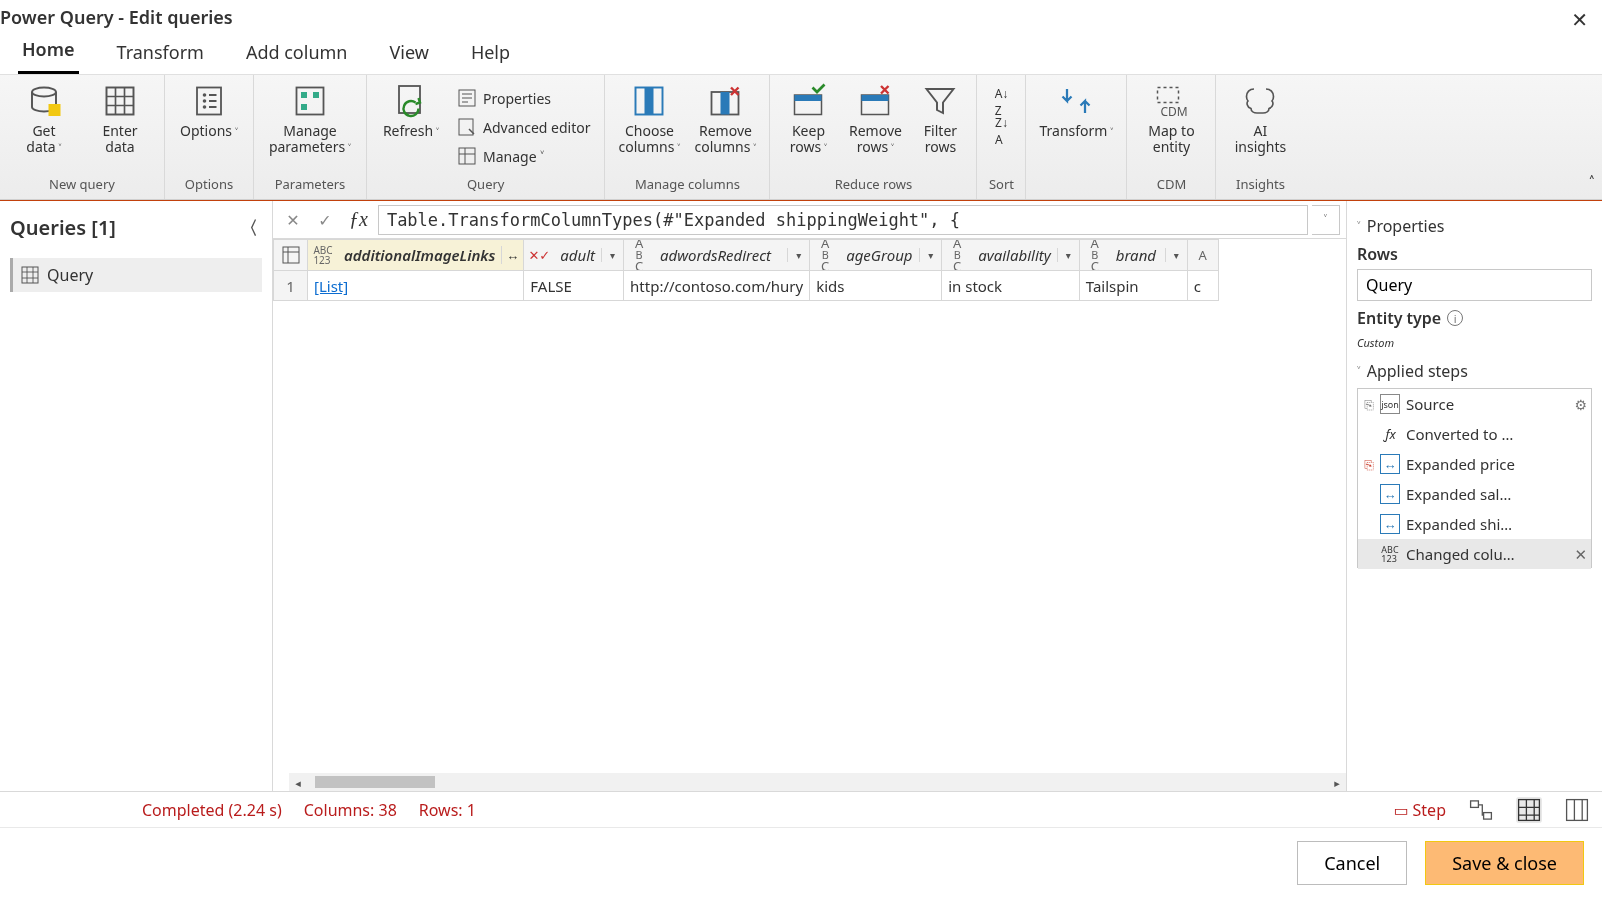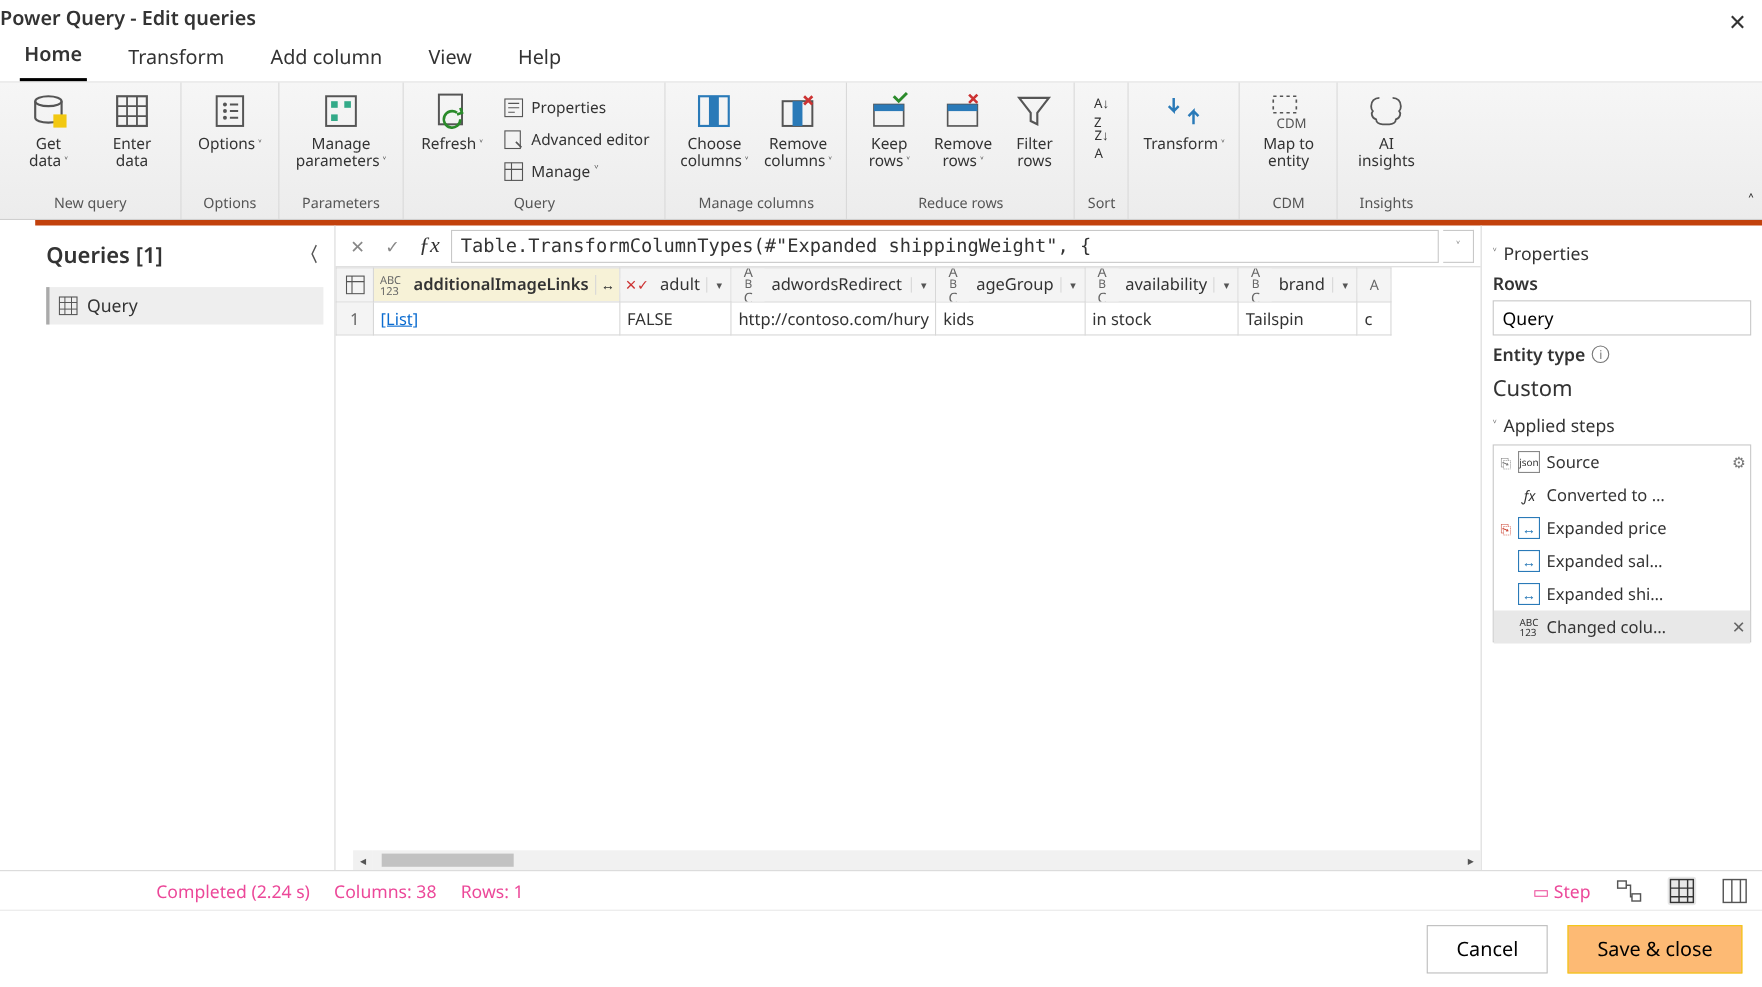--- a/index.html
+++ b/index.html
@@ -26,21 +26,21 @@
 .rbtn-lg .lbl { font-size:14px; text-align:center; line-height:1.15; }
 .rbtn-lg .caret::after { content:" ˅"; font-size:11px; }
 
 .rbtn-sm { display:flex; align-items:center; gap:6px; font-size:14px; padding:3px 4px; cursor:pointer; border-radius:3px; }
 .rbtn-sm .ic { width:20px; height:20px; display:flex; align-items:center; justify-content:center; }
 .stack { display:flex; flex-direction:column; gap:3px; padding-top:4px; }
 
 .ribbon .collapse { position:absolute; right:8px; bottom:6px; font-size:16px; font-weight:bold; cursor:pointer; }
 
 
-.workspace { flex:1; display:flex; min-height:0; border-top:5px solid #c2410c;margin-left:32px; }
+.workspace { flex:1; display:flex; min-height:0; border-top:1px solid #c2410c; }
 
 
 .queries-pane { width:273px; border-right:1px solid #d9d9d9; padding:10px; }
 .queries-pane .hdr { display:flex; justify-content:space-between; align-items:center; font-size:20px; font-weight:600; margin-bottom:14px; }
 .queries-pane .hdr .chev { font-size:18px; cursor:pointer; color:#555; padding:4px; }
 .queries-pane .item { display:flex; align-items:center; gap:8px; padding:6px 8px; background:#eee; border-left:3px solid #aaa; font-size:16px; cursor:pointer; }
 
 
 .center { flex:1; display:flex; flex-direction:column; min-width:0; }
 .formula { height:38px; display:flex; align-items:center; border-bottom:1px solid #d9d9d9; padding:0 6px; gap:4px; }
@@ -49,21 +49,21 @@
 .formula .fbox { flex:1; height:30px; border:1px solid #c8c8c8; background:#fff; display:flex; align-items:center; padding:0 8px; font-family:Consolas,monospace; font-size:17px; white-space:nowrap; overflow:hidden; }
 .formula .drop { width:28px; height:30px; border:1px solid #c8c8c8; border-left:none; display:flex; align-items:center; justify-content:center; font-size:12px; color:#555; cursor:pointer; }
 
 .grid { flex:1; overflow:hidden; position:relative; }
 .grid table { border-collapse:collapse; table-layout:fixed; }
 .grid th, .grid td { border:1px solid #d7d7d7; font-size:15px; text-align:left; white-space:nowrap; overflow:hidden; height:30px; }
 .grid th { background:#f4f4f4; font-weight:400; padding:0; }
 .grid th .col { display:flex; align-items:center; height:30px; }
 .grid th .type { width:30px; display:flex; align-items:center; justify-content:center; background:#f7f2d7; font-size:10px; line-height:1; flex-direction:column; color:#666; }
 .grid th .type.text { background:#f4f4f4; font-size:13px; }
-.grid th .name { flex:1; padding:0 6px; }
+.grid th .name { flex:1; padding:0 6px;font-style:italic; }
 .grid th .flt { width:22px; display:flex; align-items:center; justify-content:center; border-left:1px solid #d7d7d7; cursor:pointer; color:#555; font-size:10px; }
 .grid th .exp { width:22px; display:flex; align-items:center; justify-content:center; border-left:1px solid #d7d7d7; cursor:pointer; background:#f7f2d7; font-size:13px; }
 .grid td { padding:0 6px; }
 .grid td.rownum { background:#f4f4f4; text-align:center; color:#666; width:34px; }
 .grid td a { color:#0b6cd0; text-decoration:underline; cursor:pointer; }
 .grid .hscroll { position:absolute; bottom:0; left:34px; right:0; height:18px; background:#f1f1f1; }
 .grid .hscroll .thumb { position:absolute; left:8px; top:3px; height:12px; width:120px; background:#c2c2c2; }
 .grid .hscroll .ar { position:absolute; top:0; width:18px; height:18px; display:flex; align-items:center; justify-content:center; color:#555; font-size:11px; cursor:pointer; }
 .grid .hscroll .ar.l { left:-18px; background:#f1f1f1; }
 .grid .hscroll .ar.r { right:0; }
@@ -74,31 +74,31 @@
 
 .settings-pane { width:256px; border-left:1px solid #d9d9d9; padding:8px 10px; overflow:hidden; }
 .settings-pane .hdr { display:flex; justify-content:space-between; align-items:center; font-size:20px; font-weight:600; margin-bottom:10px; }
 .settings-pane .hdr .chev { font-size:18px; cursor:pointer; color:#555; padding:4px; }
 .settings-pane .sect { font-size:16px; margin:6px 0; display:flex; align-items:center; gap:6px; cursor:pointer; }
 .settings-pane .sect::before { content:"˅"; font-size:13px; color:#666; }
 .settings-pane .lbl { font-size:16px; font-weight:600; margin:4px 0; }
 .settings-pane input.name { width:100%; height:32px; border:1px solid #c8c8c8; padding:0 8px; font-size:16px; }
 .settings-pane .ent { font-size:16px; margin:6px 0; display:flex; align-items:center; gap:6px; }
 .settings-pane .info { width:16px; height:16px; border:1px solid #777; border-radius:50%; font-size:11px; display:flex; align-items:center; justify-content:center; color:#777; }
-.settings-pane .static { font-size:20px; margin-bottom:10px; }
+.settings-pane .static { font-size:11px; margin-bottom:10px;font-style:italic; }
 .steps { border:1px solid #c8c8c8; height:180px; margin-top:6px; }
 .steps .step { display:flex; align-items:center; height:30px; padding:0 4px 0 22px; font-size:15px; cursor:pointer; position:relative; }
 .steps .step .sic { width:20px; height:20px; margin-right:6px; display:flex; align-items:center; justify-content:center; font-size:13px; }
 .steps .step .gear { margin-left:auto; color:#777; font-size:14px; }
 .steps .step.sel { background:#e8e8e8; }
 .steps .step .x { margin-left:auto; color:#666; font-size:15px; }
 .steps .mark { position:absolute; left:4px; width:14px; height:14px; display:flex; align-items:center; justify-content:center; font-size:12px; }
 
 
-.status { height:36px; border-top:1px solid #d9d9d9; display:flex; align-items:center; padding:0 12px; font-size:16px; color:#ec4899; gap:22px; }
+.status { height:36px; border-top:1px solid #d9d9d9; display:flex; align-items:center; padding:0 12px; font-size:16px; color:#b91c1c; gap:22px; }
 .status .sp { flex:1; }
 .status .ic { width:26px; height:26px; display:flex; align-items:center; justify-content:center; cursor:pointer; border-radius:3px; }
 .status .ic.on { background:#e8e8e8; }
 
 
 .footer { height:70px; display:flex; align-items:center; justify-content:flex-end; padding:0 18px; gap:18px; border-top:1px solid #e9e9e9; }
 .footer button { height:44px; padding:0 26px; font-size:18px; border:1px solid #bcbcbc; background:#fff; cursor:pointer; }
 .footer button.primary { background:#fdba74; border-color:#f2c811; font-weight:400; }
 
 

